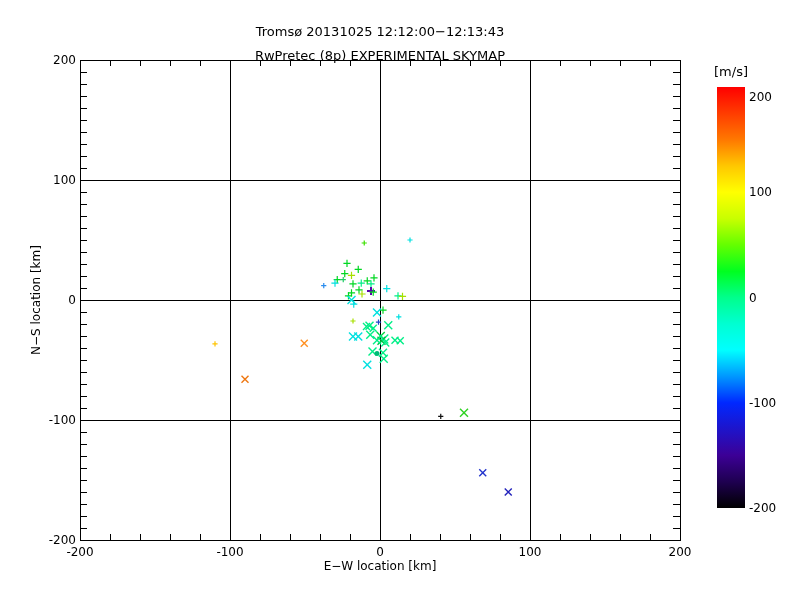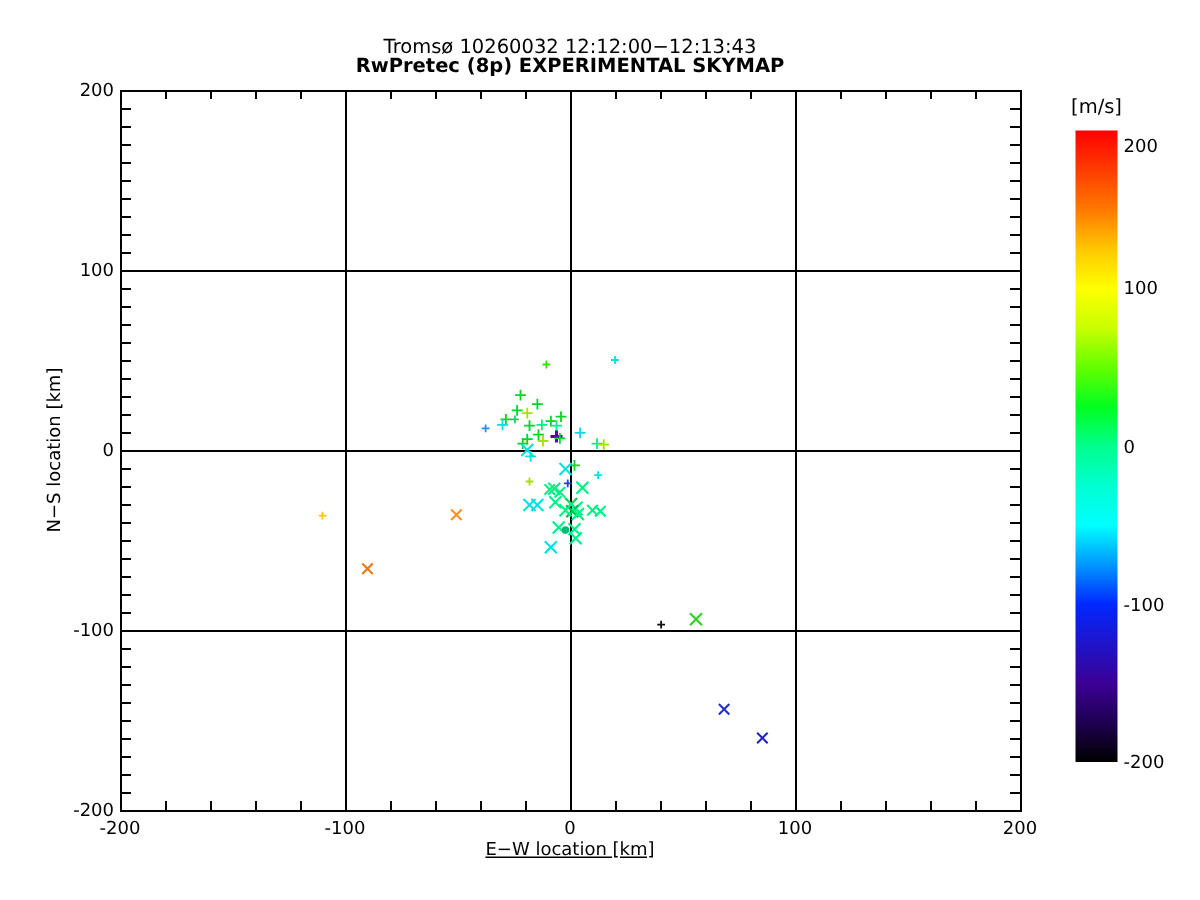--- a/index.html
+++ b/index.html
@@ -1,36 +1,36 @@
 <!DOCTYPE html>
 <html><head>
 <meta charset="utf-8">
 <style>
   html,body{margin:0;padding:0;}
   body{width:800px;height:600px;background:#ffffff;position:relative;overflow:hidden;
        font-family:"DejaVu Sans",sans-serif;color:#000;}
   .title-line{position:absolute;left:80px;width:600px;text-align:center;
               font-size:13px;line-height:13px;white-space:nowrap;}
   #title1{top:25px;}
-  #title2{top:38px;font-weight:bold;}
+  #title2{top:49px;}
   #plot-svg{position:absolute;left:0;top:0;}
   svg text{font-family:"DejaVu Sans",sans-serif;font-size:12px;fill:#000;}
   #xaxis-title{position:absolute;left:80px;top:559px;width:600px;text-align:center;
-               font-size:12px;white-space:nowrap;text-decoration:underline;}
+               font-size:12px;white-space:nowrap;}
   #yaxis-title{position:absolute;left:36px;top:300px;font-size:12px;white-space:nowrap;
                transform:translate(-50%,-50%) rotate(-90deg);}
   #colorbar{position:absolute;left:717px;top:87px;width:28px;height:421px;}
   #cb-label{position:absolute;left:731px;top:64px;transform:translateX(-50%);
             font-size:13px;white-space:nowrap;}
   .cbtick{position:absolute;left:749px;font-size:12px;line-height:14px;white-space:nowrap;}
 </style>
 </head>
 <body>
 
-<div id="title1" class="title-line">Tromsø 10260032 12:12:00−12:13:43</div>
+<div id="title1" class="title-line">Tromsø 20131025 12:12:00−12:13:43</div>
 <div id="title2" class="title-line">RwPretec (8p) EXPERIMENTAL SKYMAP</div>
 
 <svg id="plot-svg" width="800" height="600">
     <line x1="230.5" y1="60" x2="230.5" y2="540" stroke="#000" stroke-width="1" shape-rendering="crispEdges"></line>
     <line x1="380.5" y1="60" x2="380.5" y2="540" stroke="#000" stroke-width="1" shape-rendering="crispEdges"></line>
     <line x1="530.5" y1="60" x2="530.5" y2="540" stroke="#000" stroke-width="1" shape-rendering="crispEdges"></line>
     <line x1="80" y1="420.5" x2="680" y2="420.5" stroke="#000" stroke-width="1" shape-rendering="crispEdges"></line>
     <line x1="80" y1="300.5" x2="680" y2="300.5" stroke="#000" stroke-width="1" shape-rendering="crispEdges"></line>
     <line x1="80" y1="180.5" x2="680" y2="180.5" stroke="#000" stroke-width="1" shape-rendering="crispEdges"></line>
     <line x1="110.5" y1="60" x2="110.5" y2="66" stroke="#000" stroke-width="1" shape-rendering="crispEdges"></line>

